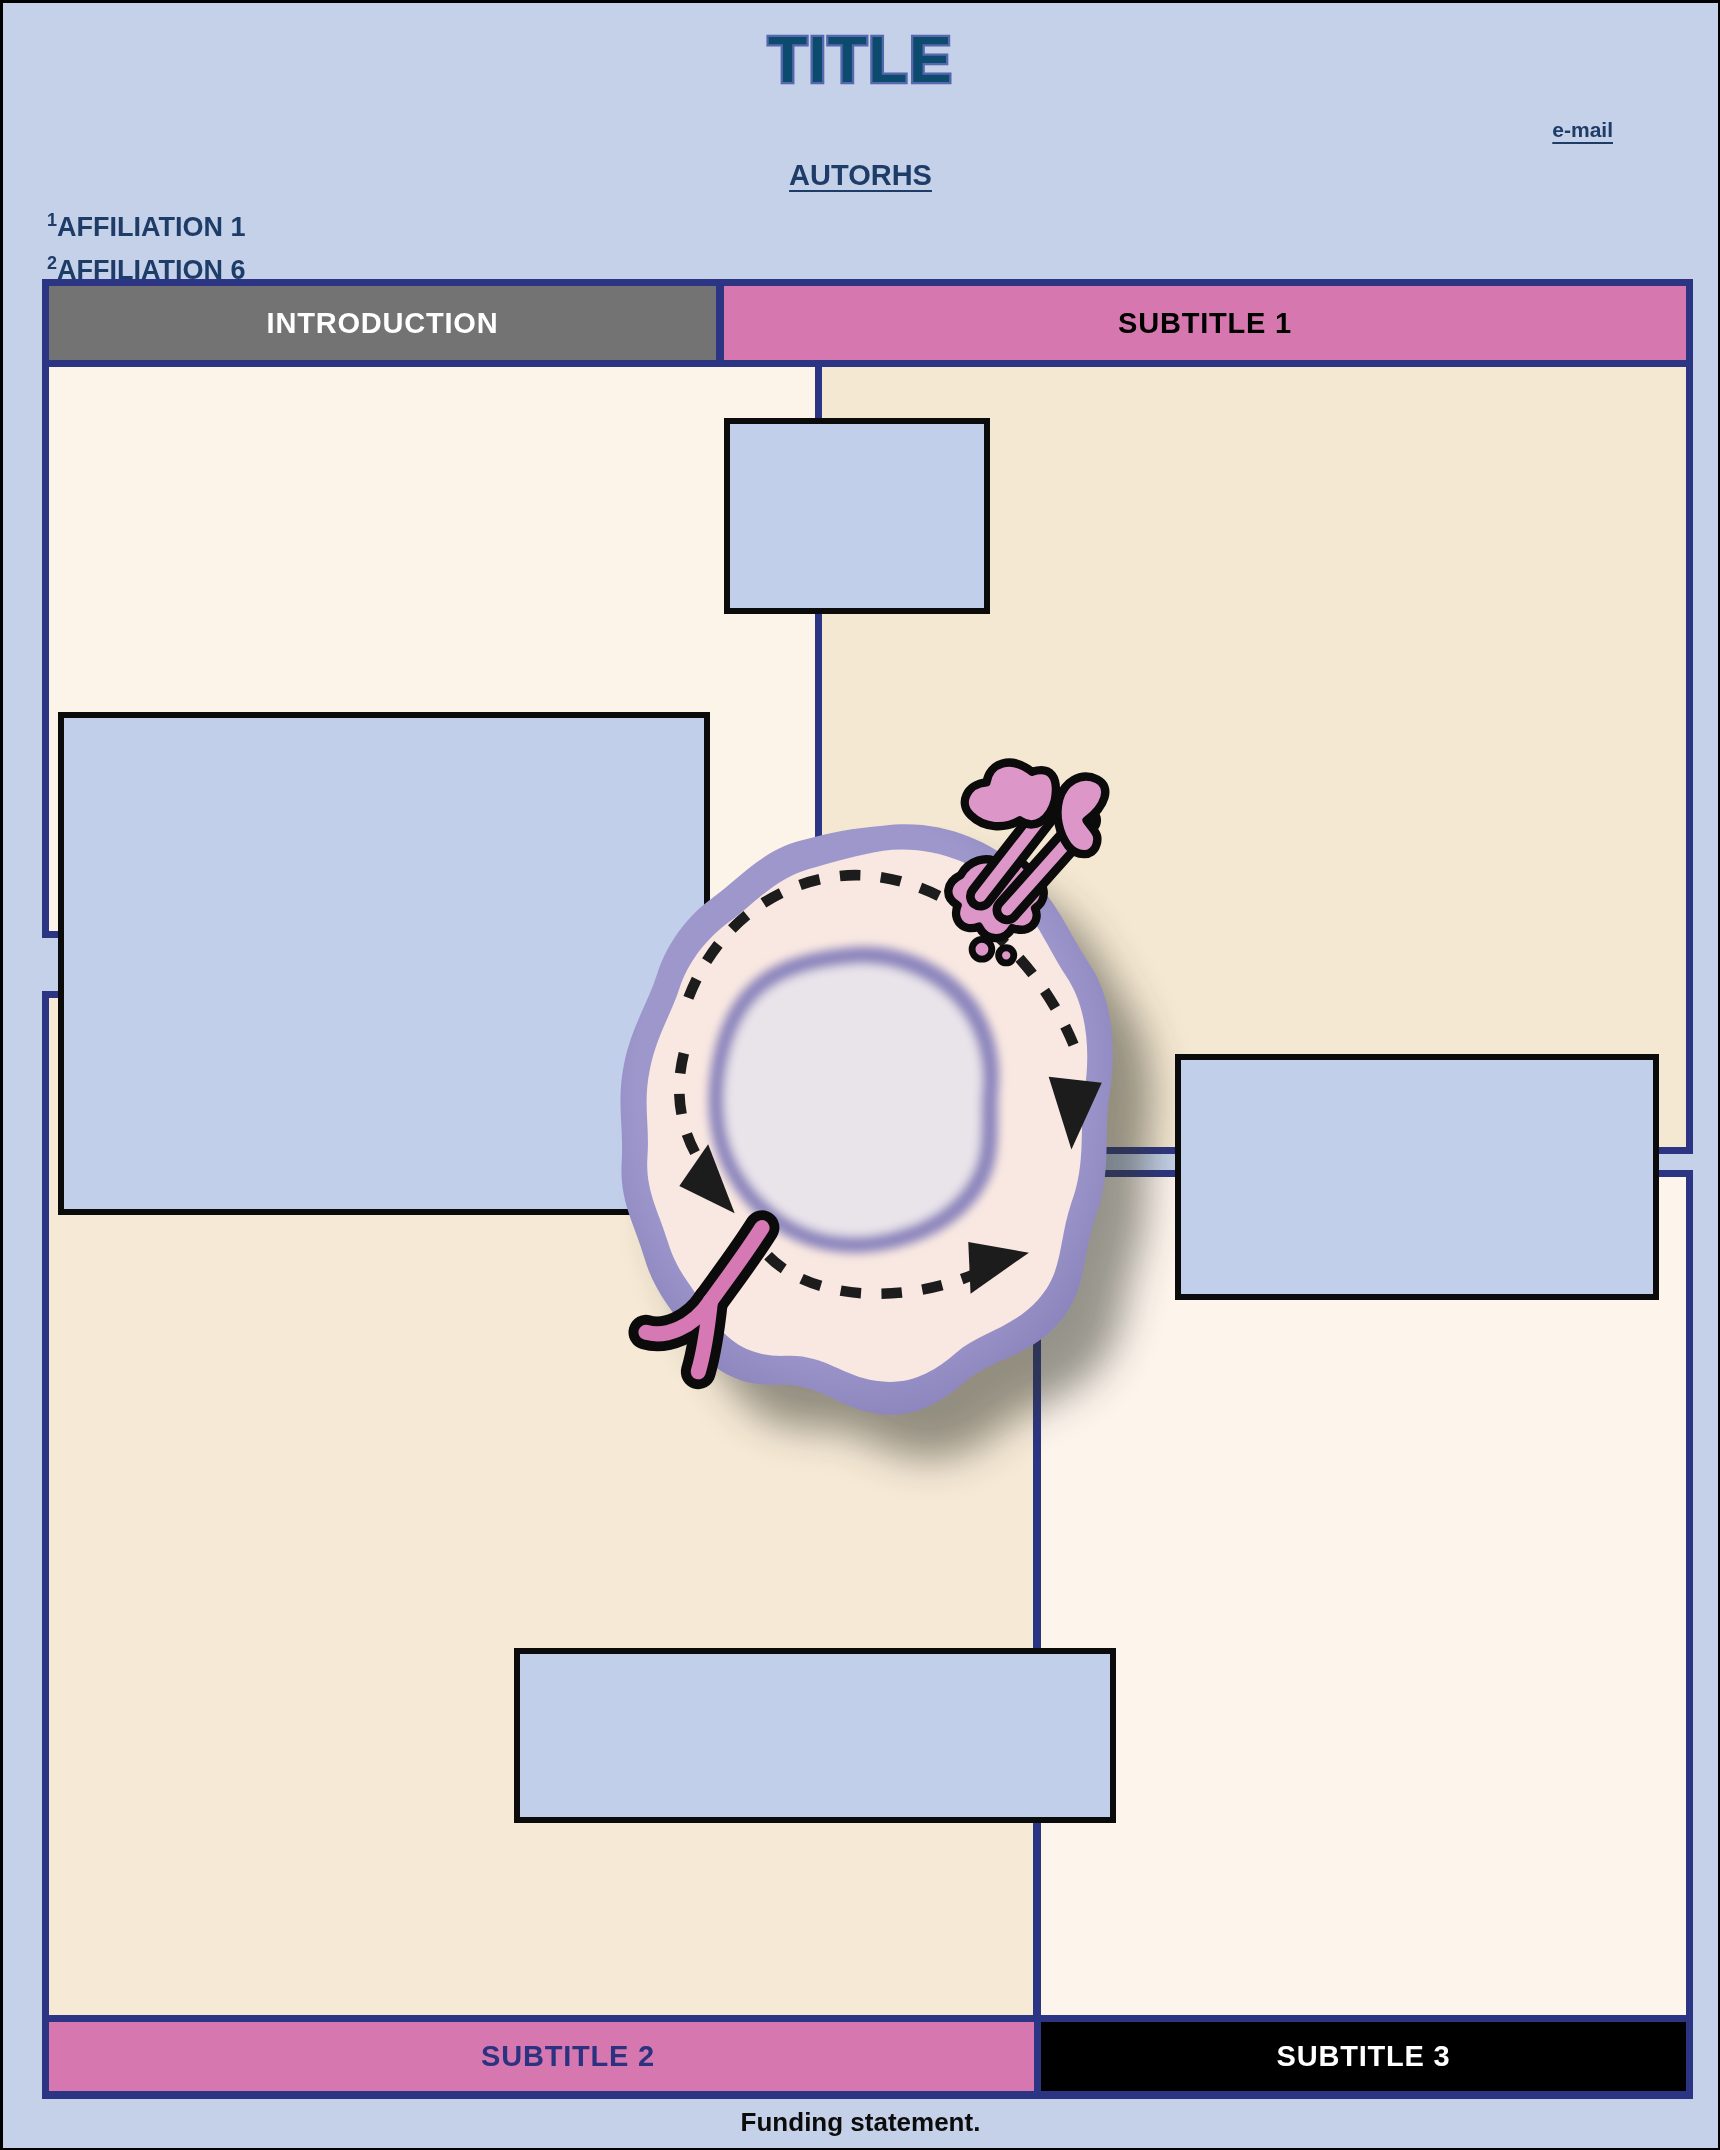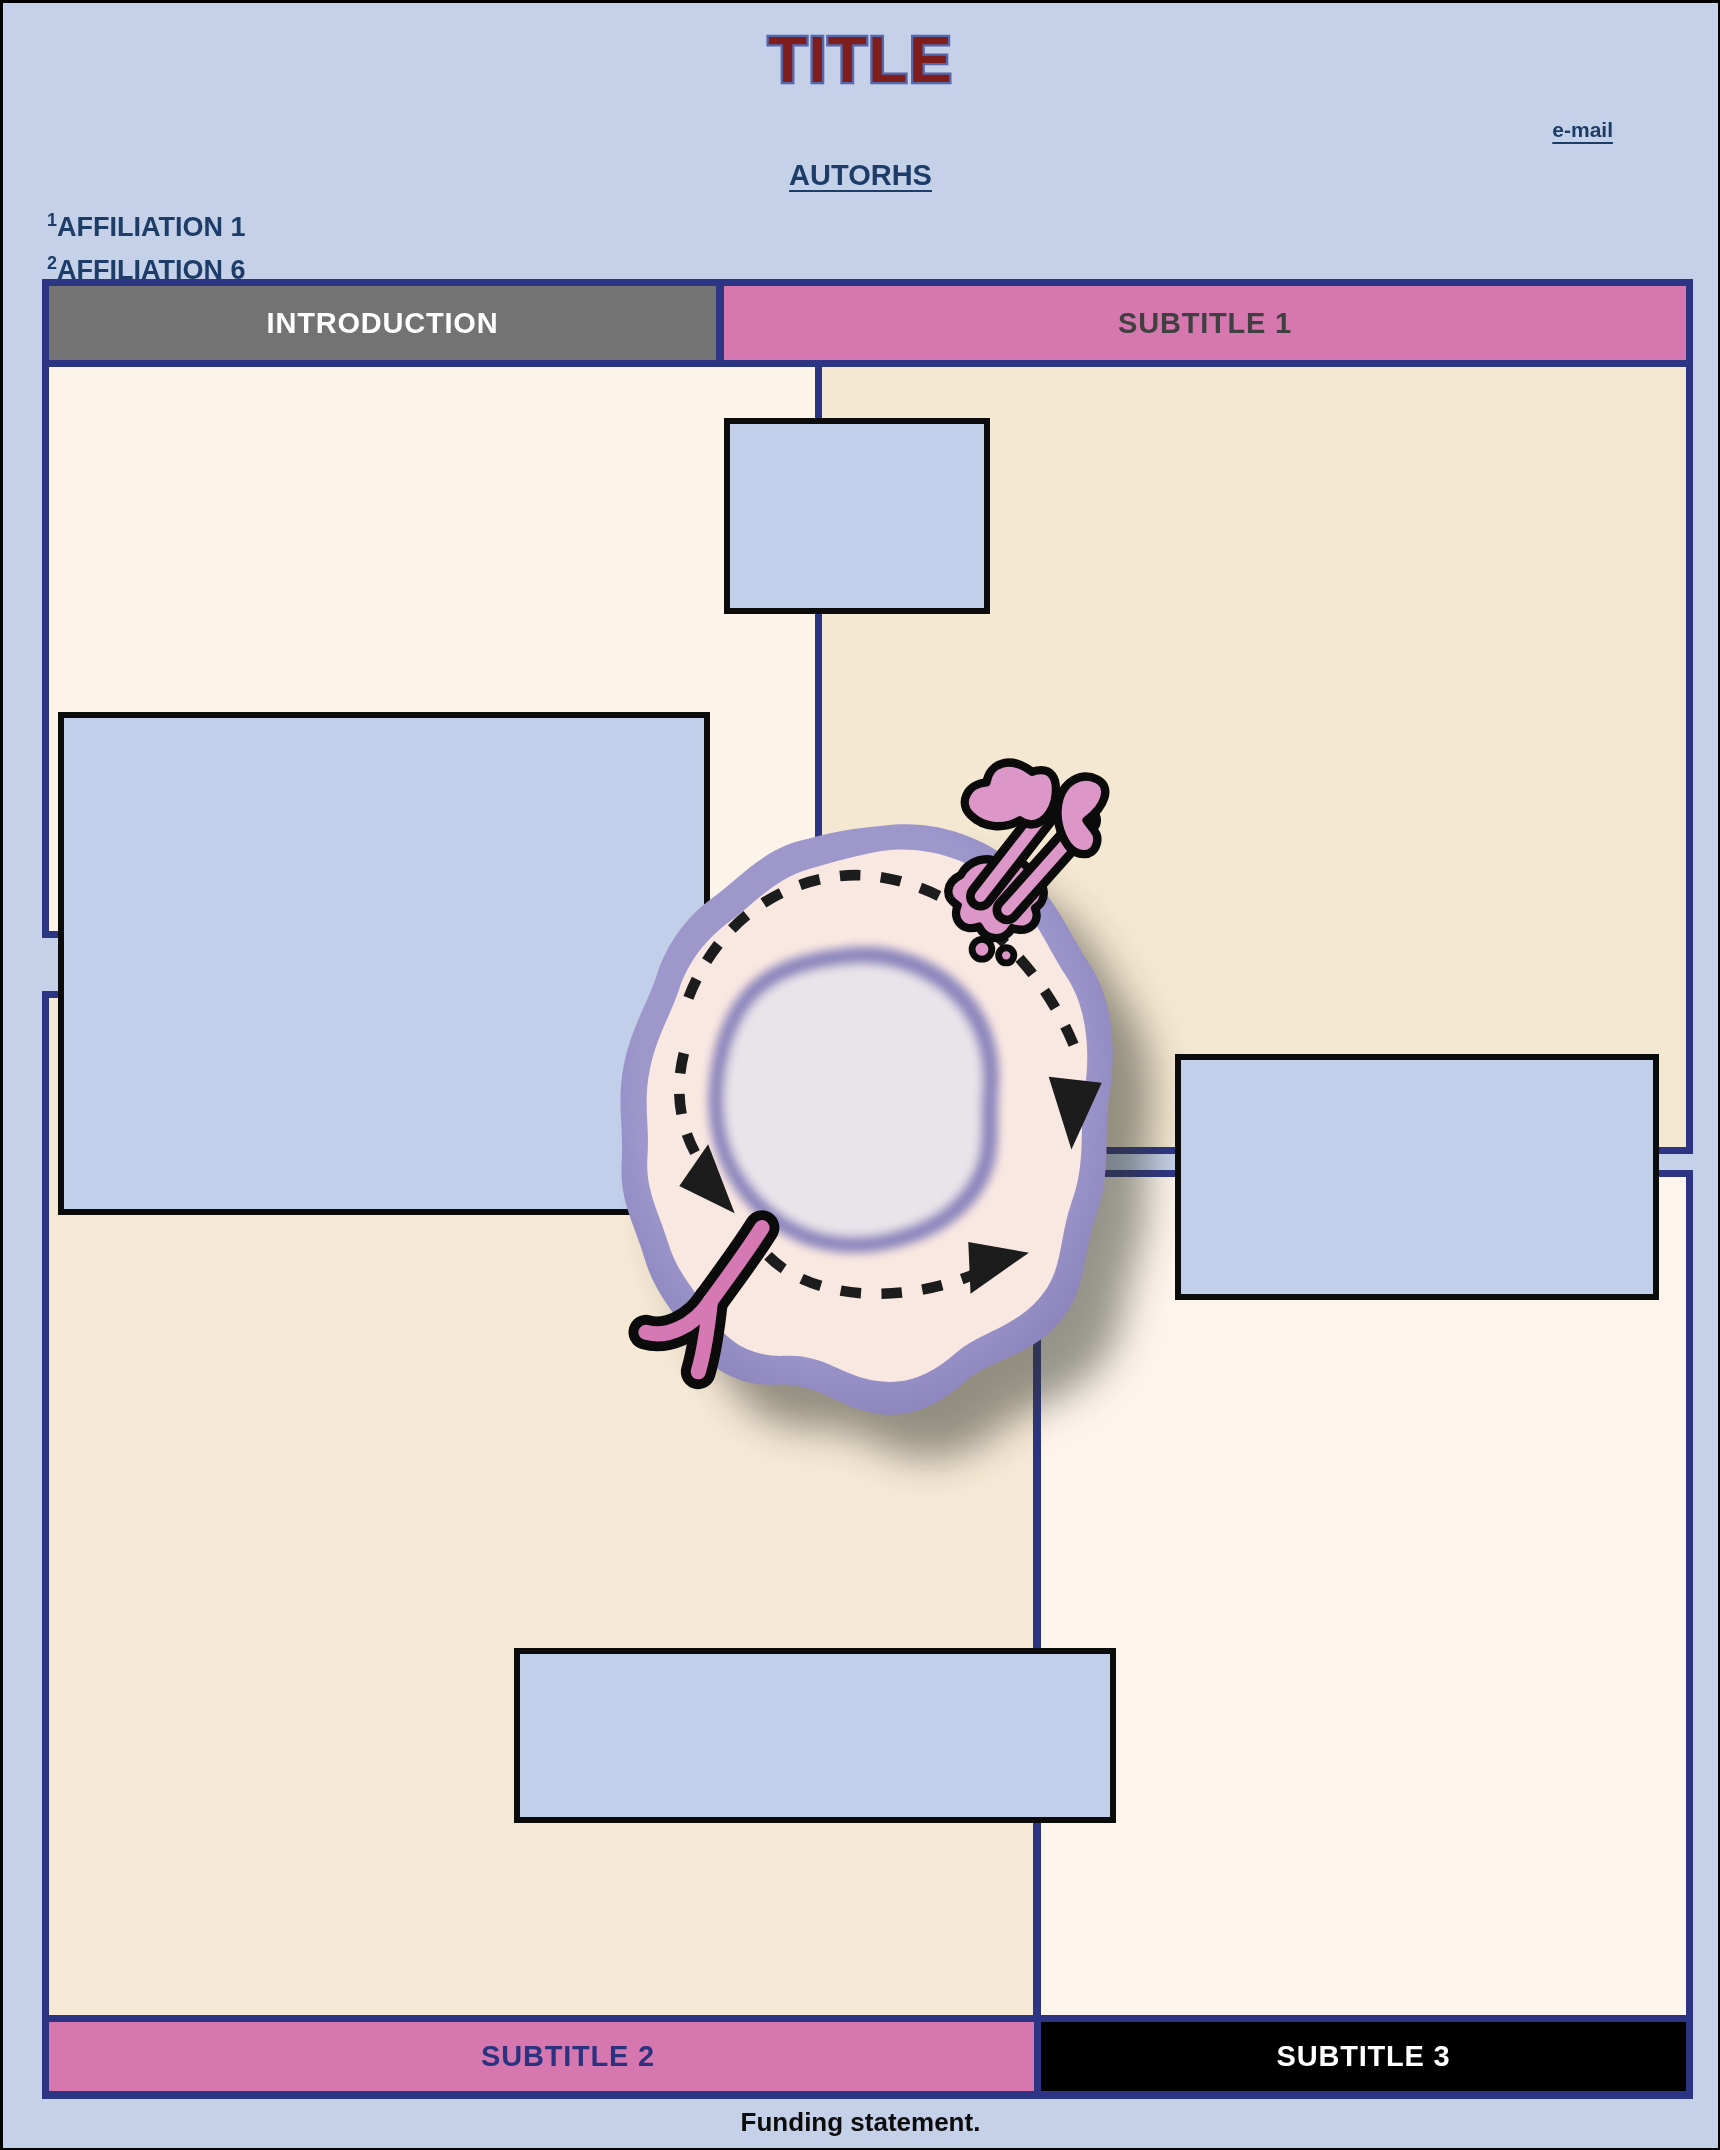--- a/index.html
+++ b/index.html
@@ -11,21 +11,21 @@
     box-sizing:border-box;
     overflow:hidden;
     font-family:"Liberation Sans", sans-serif;
   }
   .abs{position:absolute;}
   
   .title{
     left:0;top:20px;width:100%;
     text-align:center;
     font-size:64px;font-weight:bold;letter-spacing:1.5px;
-    color:#7f1d1d;
+    color:#0c4a6e;
     -webkit-text-stroke:4.6px #5767ad;
     paint-order:stroke fill;
   }
   .email{
     top:115px;right:105px;
     font-size:21px;font-weight:bold;
     color:#1d3c68;text-decoration:underline;
     text-underline-offset:4.6px;
     cursor:pointer;
   }
@@ -40,21 +40,21 @@
     line-height:36px;
   }
   .affiliations sup{font-size:18px;}
   
   .bar{
     display:flex;align-items:center;justify-content:center;
     border:7.6px solid #2c3583;box-sizing:border-box;
     font-size:29px;font-weight:bold;letter-spacing:0.8px;
   }
   .bar.purple{background:#737373;color:#ffffff;}
-  .bar.pink{background:#d678af;color:#404040;justify-content:center;}
+  .bar.pink{background:#d678af;color:#000000;justify-content:center;}
   .bar.pink2{background:#d678af;color:#2b3280;}
   .bar.purple2{background:#000000;color:#ffffff;}
   #bar-intro{left:39px;top:276px;width:681px;height:88px;z-index:2;}
   #bar-sub1{left:714px;top:276px;width:976px;height:88px;z-index:2;}
   #bar-sub2{left:39px;top:2012px;width:1052px;height:83px;z-index:2;}
   #bar-sub3{left:1031px;top:2012px;width:659px;height:83px;z-index:2;}
   
   .panel{border:7.6px solid #2c3583;box-sizing:border-box;z-index:1;}
   #panel-intro{left:39px;top:357px;width:780px;height:578px;background:#fdf4e9;}
   #panel-sub1{left:812px;top:357px;width:878px;height:794px;background:#f5e8d2;}

